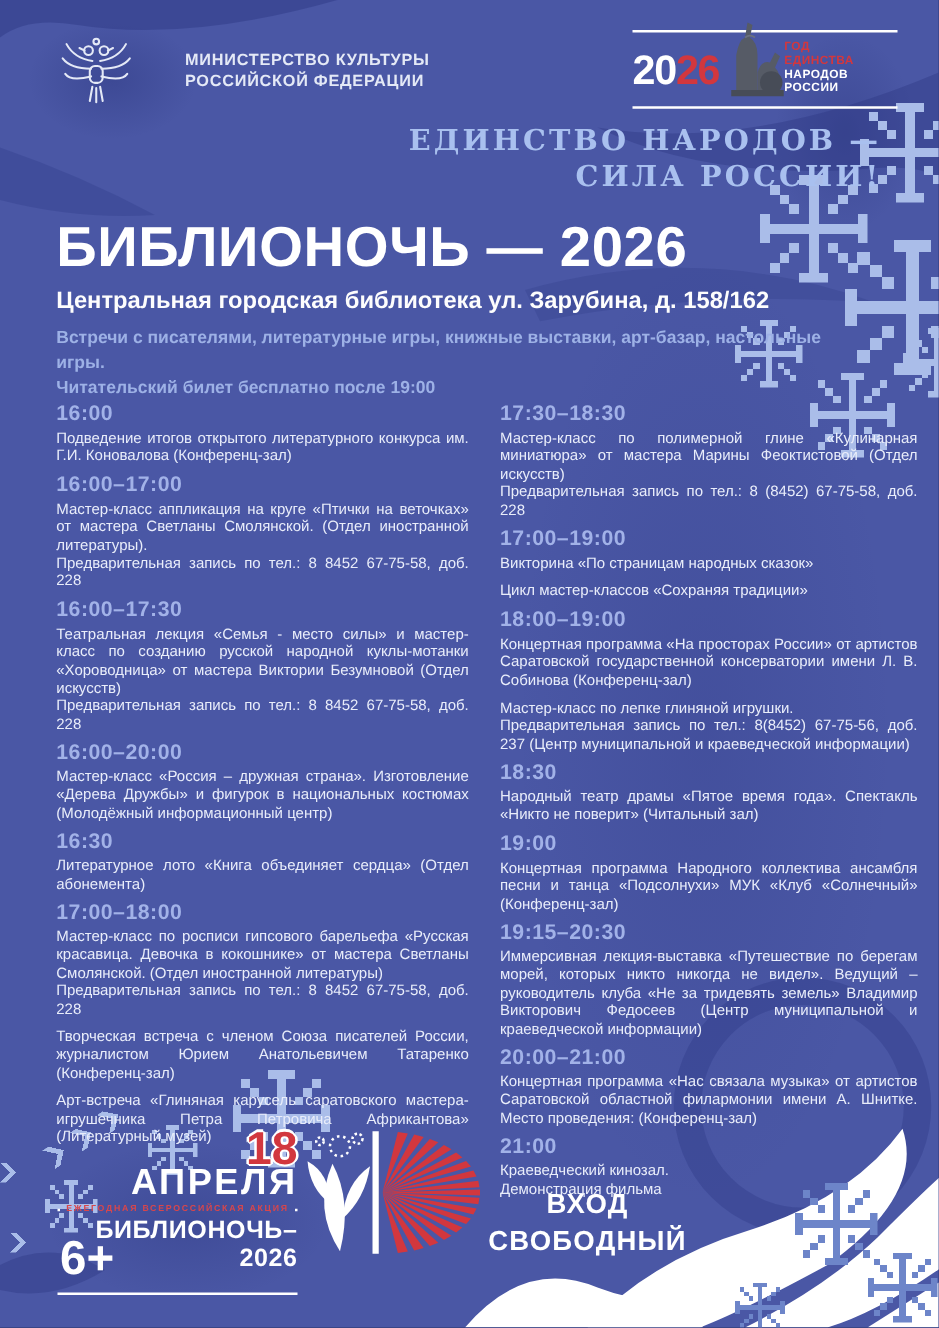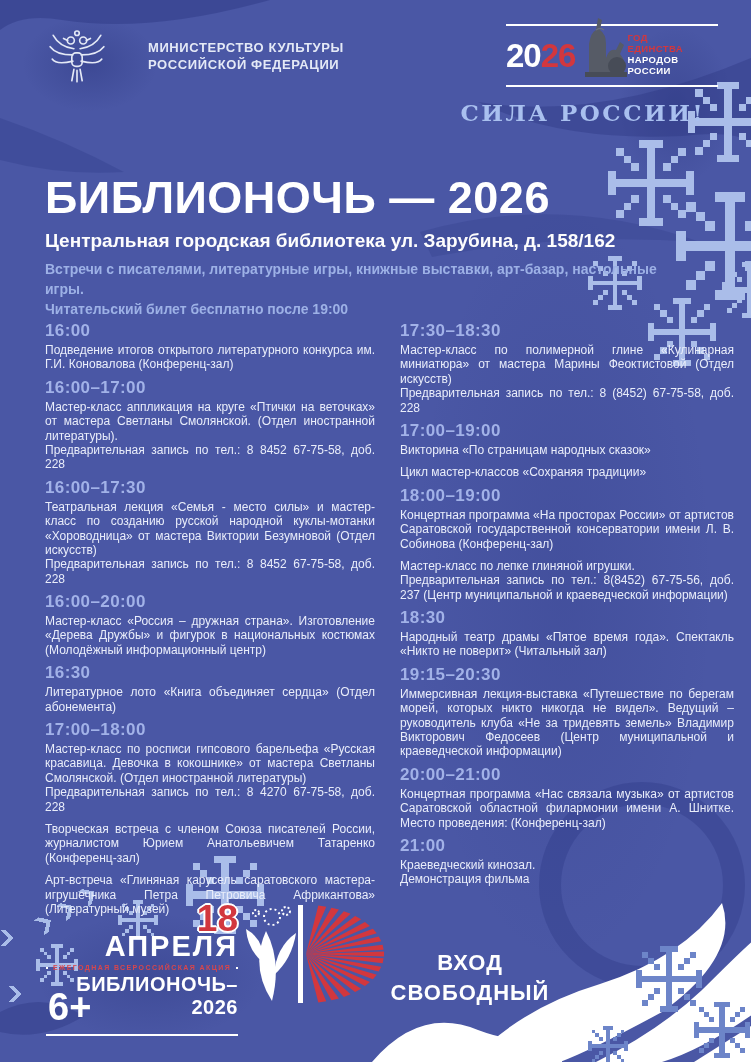--- a/index.html
+++ b/index.html
@@ -163,20 +163,21 @@
         <div class="yl-text">
           <div class="red">ГОД</div>
           <div class="red">ЕДИНСТВА</div>
           <div class="white">НАРОДОВ</div>
           <div class="white">РОССИИ</div>
         </div>
       </div>
     </div>
 
     <div class="slogan">
+      <div>ЕДИНСТВО НАРОДОВ —</div>
       <div>СИЛА РОССИИ!</div>
     </div>
 
     <h1 class="title" style="margin:0">БИБЛИОНОЧЬ — 2026</h1>
     <div class="subtitle">Центральная городская библиотека ул. Зарубина, д. 158/162</div>
     <div class="intro">Встречи с писателями, литературные игры, книжные выставки, арт-базар, настольные игры.
 Читательский билет бесплатно после 19:00</div>
 
     <div class="col left">
         <div class="block">
@@ -197,21 +198,21 @@
           <h3 class="time">16:00–20:00</h3>
           <p>Мастер-класс «Россия – дружная страна». Изготовление «Дерева Дружбы» и фигурок в национальных костюмах (Молодёжный информационный центр)</p>
         </div>
         <div class="block">
           <h3 class="time">16:30</h3>
           <p>Литературное лото «Книга объединяет сердца» (Отдел абонемента)</p>
         </div>
         <div class="block">
           <h3 class="time">17:00–18:00</h3>
           <p>Мастер-класс по росписи гипсового барельефа «Русская красавица. Девочка в кокошнике» от мастера Светланы Смолянской. (Отдел иностранной литературы)
-Предварительная запись по тел.: 8 4270 67-75-58, доб. 228</p>
+Предварительная запись по тел.: 8 8452 67-75-58, доб. 228</p>
           <p>Творческая встреча с членом Союза писателей России, журналистом Юрием Анатольевичем Татаренко (Конференц-зал)</p>
           <p>Арт-встреча «Глиняная карусель саратовского мастера-игрушечника Петра Петровича Африкантова» (Литературный музей)</p>
         </div>
       </div>
     <div class="col right">
         <div class="block">
           <h3 class="time">17:30–18:30</h3>
           <p>Мастер-класс по полимерной глине «Кулинарная миниатюра» от мастера Марины Феоктистовой (Отдел искусств)
 Предварительная запись по тел.: 8 (8452) 67-75-58, доб. 228</p>
         </div>
@@ -222,20 +223,24 @@
         </div>
         <div class="block">
           <h3 class="time">18:00–19:00</h3>
           <p>Концертная программа «На просторах России» от артистов Саратовской государственной консерватории имени Л. В. Собинова (Конференц-зал)</p>
           <p>Мастер-класс по лепке глиняной игрушки.
 Предварительная запись по тел.: 8(8452) 67-75-56, доб. 237 (Центр муниципальной и краеведческой информации)</p>
         </div>
         <div class="block">
           <h3 class="time">18:30</h3>
           <p>Народный театр драмы «Пятое время года». Спектакль «Никто не поверит» (Читальный зал)</p>
+        </div>
+        <div class="block">
+          <h3 class="time">19:00</h3>
+          <p>Концертная программа Народного коллектива ансамбля песни и танца «Подсолнухи» МУК «Клуб «Солнечный» (Конференц-зал)</p>
         </div>
         <div class="block">
           <h3 class="time">19:15–20:30</h3>
           <p>Иммерсивная лекция-выставка «Путешествие по берегам морей, которых никто никогда не видел». Ведущий – руководитель клуба «Не за тридевять земель» Владимир Викторович Федосеев (Центр муниципальной и краеведческой информации)</p>
         </div>
         <div class="block">
           <h3 class="time">20:00–21:00</h3>
           <p>Концертная программа «Нас связала музыка» от артистов Саратовской областной филармонии имени А. Шнитке. Место проведения: (Конференц-зал)</p>
         </div>
         <div class="block">

